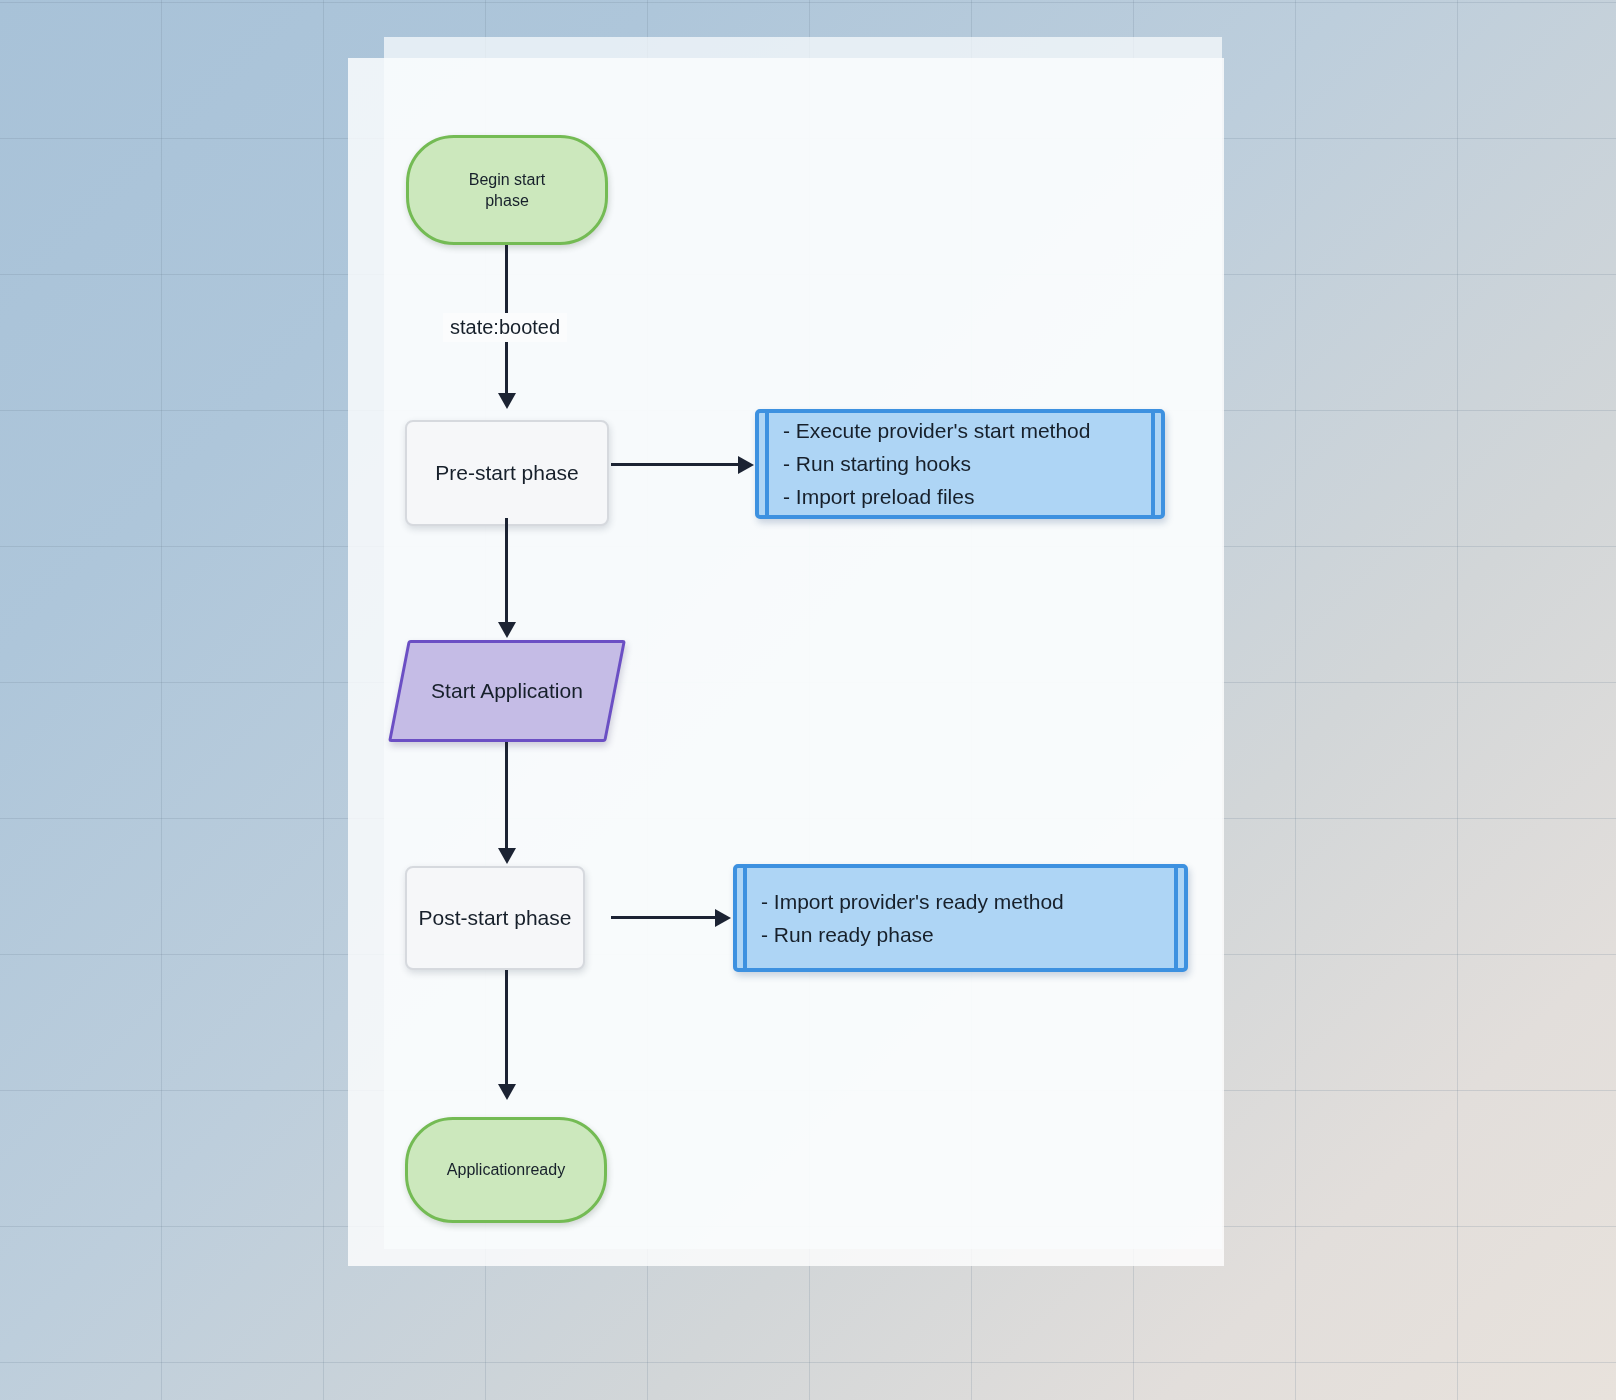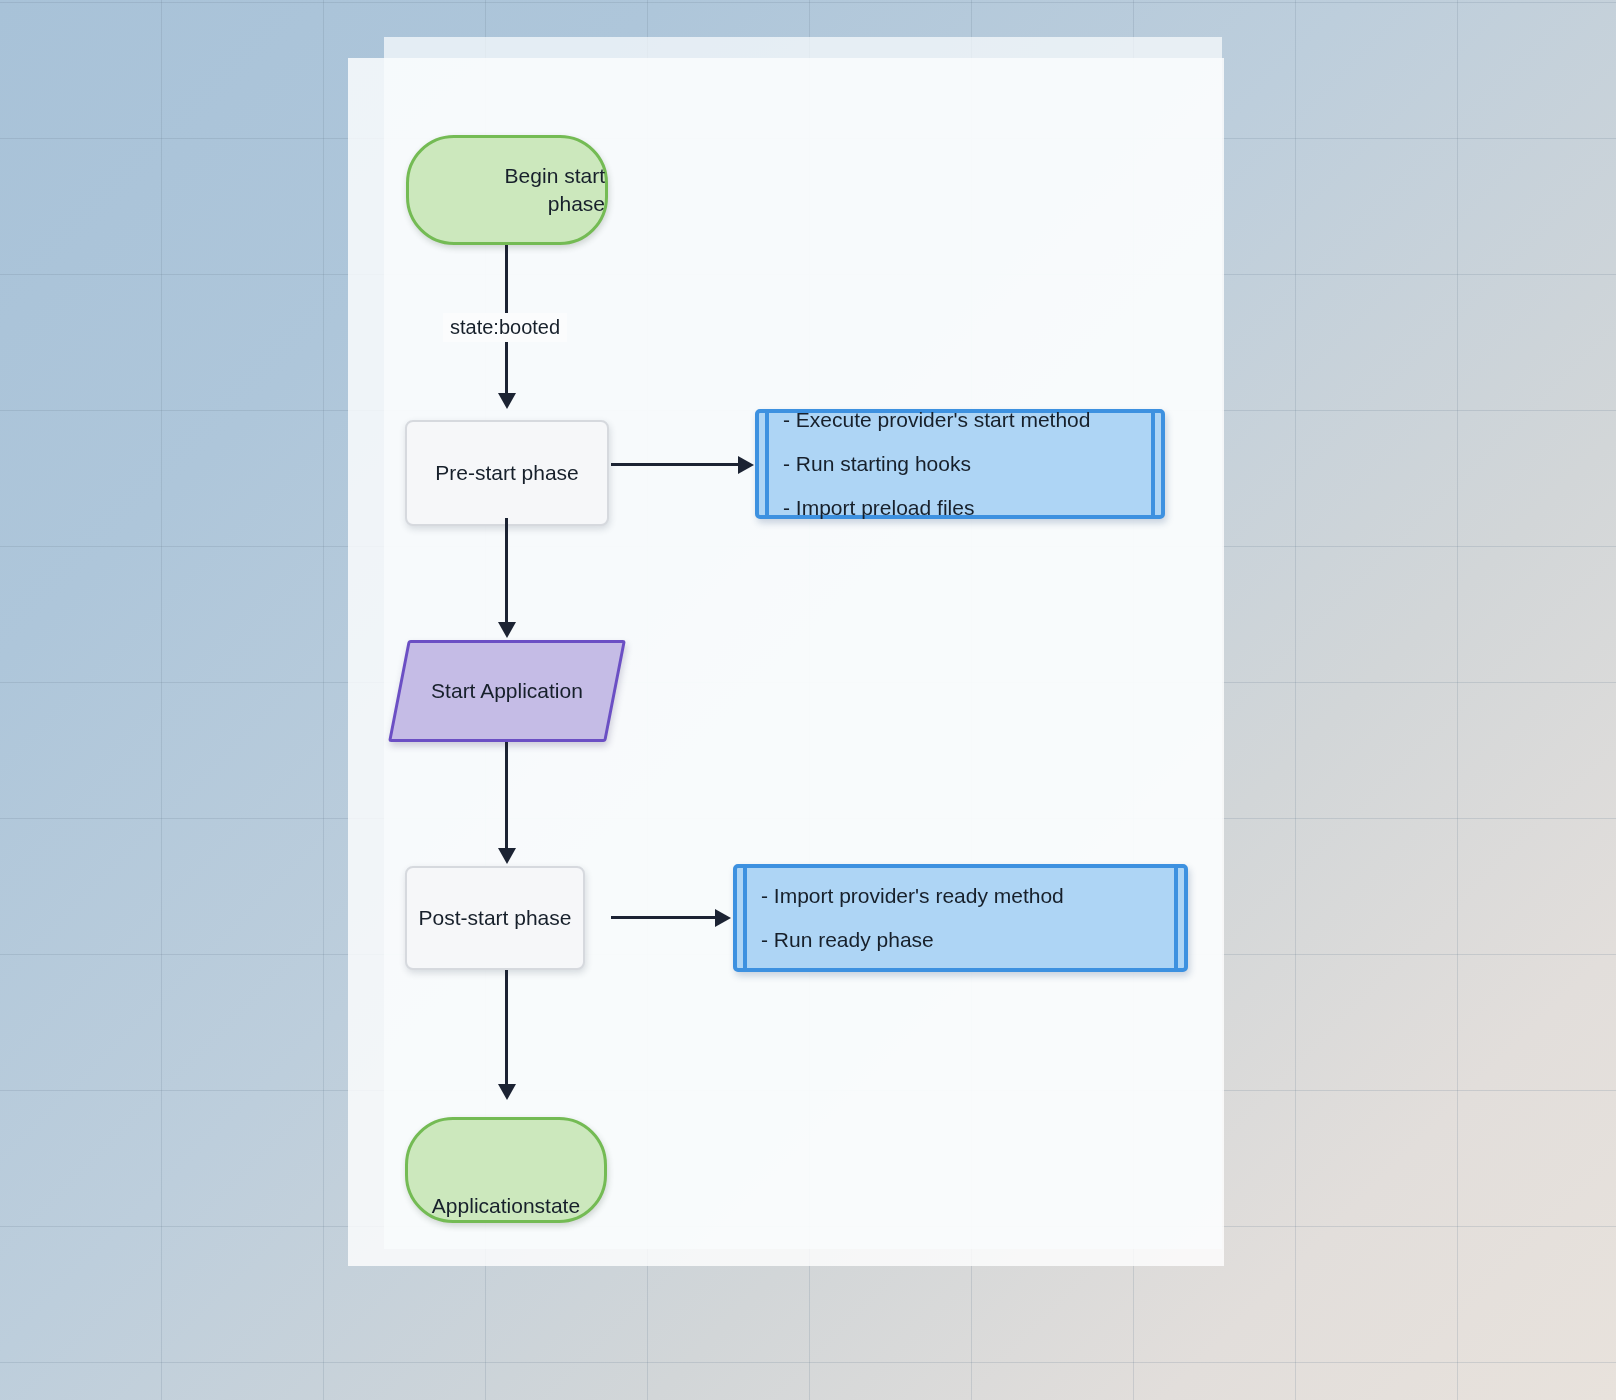--- a/index.html
+++ b/index.html
@@ -73,23 +73,22 @@
     justify-content: center;
     text-align: center;
     color: #17202b;
     line-height: 1.32;
   }
 
   .node-terminal {
     border: 3px solid #74bb54;
     background: #cce8bd;
     border-radius: 48px;
-    font-size: 21px;
+    font-size: 16px;
     box-shadow: 1px 3px 6px rgba(40,60,40,0.20);
-    align-items: flex-end;
   }
 
   .node-process {
     border: 2px solid #d6d9de;
     background: #f6f7f9;
     border-radius: 8px;
     font-size: 21px;
     box-shadow: 1px 3px 7px rgba(40,50,70,0.16);
   }
 
@@ -138,21 +137,21 @@
 
   .sub-list {
     position: absolute;
     left: 24px;
     right: 24px;
     top: 0;
     bottom: 0;
     display: flex;
     flex-direction: column;
     justify-content: center;
-    gap: 14px;
+    gap: 3px;
     font-size: 21px;
     color: #17202b;
     line-height: 1.42;
   }
 
   
   .edge-line {
     position: absolute;
     background: #1c2333;
   }
@@ -242,17 +241,17 @@
         <span>- Import provider's ready method</span>
         <span>- Run ready phase</span>
       </div>
     </div>
 
     <div class="edge-line edge-v" style="left:505px; top:970px; height:118px;"></div>
     <div class="arrowhead-down" style="left:498px; top:1084px;"></div>
 
     <div class="node node-terminal" style="left:405px; top:1117px; width:202px; height:106px; flex-direction:row;">
       <span>Application</span>
-      <span>state</span>
+      <span>ready</span>
     </div>
 
   </div>
 </div>
 
 </body></html>

